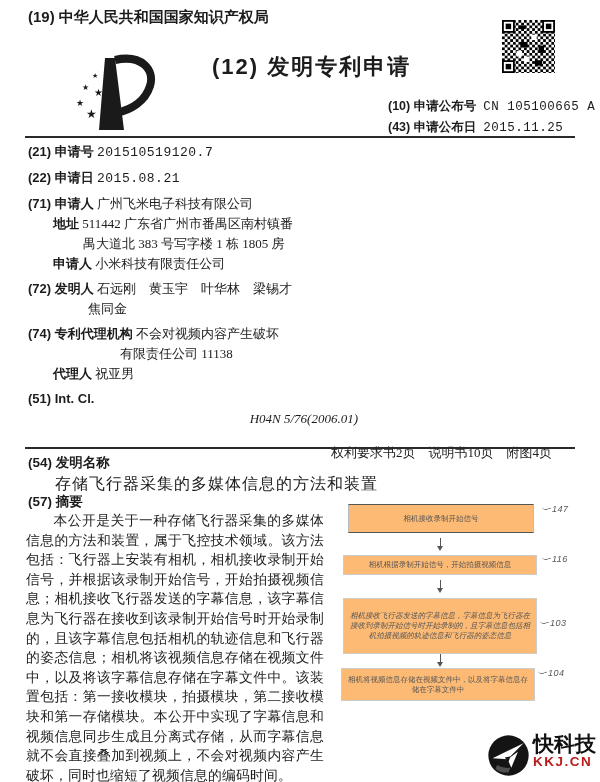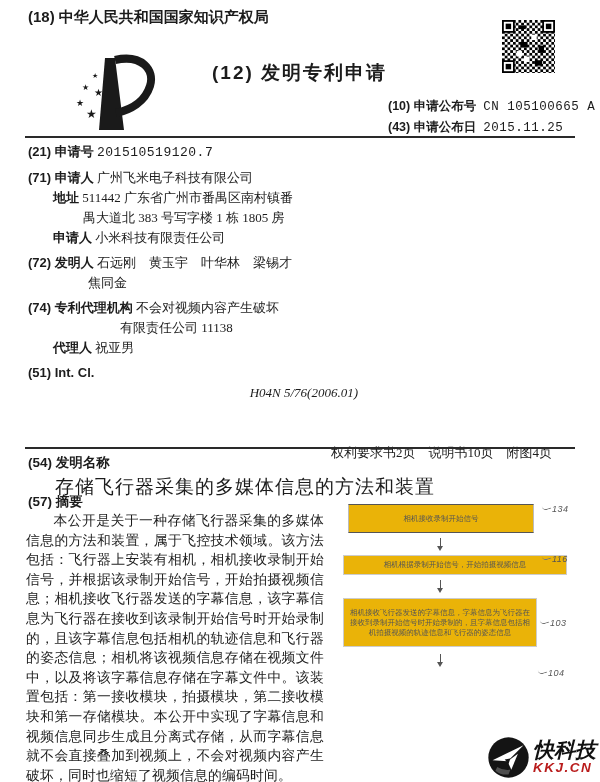--- a/index.html
+++ b/index.html
@@ -8,21 +8,21 @@
     font-family:"Liberation Serif","DejaVu Serif",serif;
     color:#1c1c1c;overflow:hidden;
     -webkit-font-smoothing:antialiased;
   }
   .abs{position:absolute;}
   .b{font-weight:700;font-family:"Liberation Sans","DejaVu Sans",sans-serif;}
   .num{font-family:Liberation Mono, monospace;letter-spacing:.5px;}
 
   
   #office-line{left:28px;top:8px;font-size:15px;}
-  #doc-type{left:212px;top:60px;font-size:19px;letter-spacing:2px;}
+  #doc-type{left:212px;top:52px;font-size:22px;letter-spacing:2px;}
   #logo{left:52px;top:54px;width:112px;height:80px;}
   #qr{left:502px;top:20px;width:53px;height:53px;}
   #pub-block{left:388px;top:96px;font-size:12.5px;line-height:20px;white-space:nowrap;}
   #pub-block .val{margin-left:4px;}
 
   .rule{position:absolute;left:25px;right:25px;height:2px;background:#2a2a2a;}
   #rule-top{top:136px;}
   #rule-mid{top:447px;}
 
   
@@ -32,60 +32,60 @@
   .ind1{padding-left:25px;}
   .ind2{padding-left:55px;}
   .ind3{padding-left:60px;}
   .ind4{padding-left:92px;}
   .italic{font-style:italic;text-align:right;}
 
   #pages-info{top:428px;right:48px;font-size:13px;white-space:nowrap;margin-top:16px;}
 
   
   #title-label{left:28px;top:454px;font-size:13.5px;}
-  #invention-title{left:55px;top:474px;font-size:19px;letter-spacing:1px;}
+  #invention-title{left:55px;top:474px;font-size:16px;letter-spacing:1px;}
   #abstract-label{left:28px;top:493px;font-size:13.5px;}
   #abstract-text{left:26px;top:511px;width:298px;font-size:13.8px;line-height:19.6px;
     text-align:justify;text-indent:2em;letter-spacing:.2px;}
 
   
   #flowchart{left:338px;top:498px;width:240px;height:220px;font-family:"Liberation Sans","DejaVu Sans",sans-serif;}
-  .fc-box{position:absolute;background:#eab308;color:#555;font-size:7.5px;line-height:10px;
+  .fc-box{position:absolute;background:#fdba74;color:#555;font-size:7.5px;line-height:10px;
     display:flex;align-items:center;justify-content:center;text-align:center;box-sizing:border-box;padding:1px 4px;}
   #fc-box-101{left:10px;top:6px;width:186px;height:29px;border-top:1.5px solid #555;border-bottom:1.5px solid #555;border-left:1px solid #bbb;border-right:1px solid #bbb;}
-  #fc-box-102{left:5px;top:57px;width:224px;height:20px;border:1px solid #ccc;}
-  #fc-box-103{left:5px;top:100px;width:194px;height:49px;border:1px solid #ccc;}
+  #fc-box-102{left:5px;top:57px;width:194px;height:20px;border:1px solid #ccc;}
+  #fc-box-103{left:5px;top:100px;width:194px;height:56px;border:1px solid #ccc;font-style:italic;}
   #fc-box-104{left:3px;top:170px;width:194px;height:33px;border:1px solid #ccc;}
   .fc-arrow{position:absolute;display:flex;flex-direction:column;align-items:center;}
   .fc-arrow .shaft{width:1px;height:8px;background:#555;}
   .fc-arrow .head{width:0;height:0;border-left:3px solid transparent;border-right:3px solid transparent;border-top:5px solid #555;}
   #fc-arrow-1{left:99px;top:40px;}
   #fc-arrow-2{left:99px;top:82px;}
   #fc-arrow-3{left:99px;top:156px;}
   .step-label{position:absolute;font-size:9px;color:#555;font-style:italic;letter-spacing:.5px;}
   .step-label::before{content:"";display:inline-block;width:9px;height:4px;
     border-bottom:1px solid #777;border-radius:0 0 0 8px;margin-right:1px;transform:translateY(-2px) rotate(-18deg);}
   #fc-label-101{left:204px;top:6px;}
   #fc-label-102{left:204px;top:56px;}
   #fc-label-103{left:202px;top:120px;}
   #fc-label-104{left:200px;top:170px;}
 
   
-  #brand{left:486px;top:733px;width:112px;height:48px;display:flex;align-items:center;font-style:italic;}
+  #brand{left:486px;top:733px;width:112px;height:48px;display:flex;}
   #brand-icon{width:45px;height:45px;flex:0 0 auto;}
   #brand-text{margin-left:2px;line-height:1;}
   #brand-name{font-family:"Liberation Sans","DejaVu Sans",sans-serif;font-weight:700;
     font-size:21px;letter-spacing:0;color:#111;}
   #brand-domain{font-family:"Liberation Sans","DejaVu Sans",sans-serif;font-weight:700;
     font-size:13.5px;letter-spacing:1.5px;color:#b91c1c;margin-top:1px;}
 </style>
 </head>
 <body>
 
-<div class="abs b" id="office-line">(18) 中华人民共和国国家知识产权局</div>
+<div class="abs b" id="office-line">(19) 中华人民共和国国家知识产权局</div>
 
 <svg class="abs" id="logo" viewBox="0 0 100 80" aria-hidden="true">
   <polygon points="47,4 57,4 66,76 41,76" fill="#1a1a1a"></polygon>
   <path d="M57,6 C84,0 97,16 92,32 C87,48 72,56 58,59" fill="none" stroke="#1a1a1a" stroke-width="8"></path>
   <text x="34" y="24" font-size="7" fill="#1a1a1a">★</text>
   <text x="24" y="36" font-size="8" fill="#1a1a1a">★</text>
   <text x="36" y="42" font-size="10" fill="#1a1a1a">★</text>
   <text x="18" y="52" font-size="9" fill="#1a1a1a">★</text>
   <text x="28" y="64" font-size="12" fill="#1a1a1a">★</text>
 </svg>
@@ -134,20 +134,24 @@
 </div>
 
 <div class="rule" id="rule-top"></div>
 
 <div class="abs" id="biblio">
   <div class="row">
     <span class="b">(21) 申请号</span>
     <span class="num">201510519120.7</span>
   </div>
   <div class="row grp">
+    <span class="b">(22) 申请日</span>
+    <span class="num">2015.08.21</span>
+  </div>
+  <div class="row grp">
     <span class="b">(71) 申请人</span>
     <span>广州飞米电子科技有限公司</span>
   </div>
   <div class="row ind1">
     <span class="b">地址</span>
     <span>511442 广东省广州市番禺区南村镇番</span>
   </div>
   <div class="row ind2">
     <span>禺大道北 383 号写字楼 1 栋 1805 房</span>
   </div>
@@ -185,40 +189,41 @@
 
 <div class="rule" id="rule-mid"></div>
 
 <div class="abs b" id="title-label">(54) 发明名称</div>
 <div class="abs" id="invention-title">存储飞行器采集的多媒体信息的方法和装置</div>
 <div class="abs b" id="abstract-label">(57) 摘要</div>
 <div class="abs" id="abstract-text">本公开是关于一种存储飞行器采集的多媒体信息的方法和装置，属于飞控技术领域。该方法包括：飞行器上安装有相机，相机接收录制开始信号，并根据该录制开始信号，开始拍摄视频信息；相机接收飞行器发送的字幕信息，该字幕信息为飞行器在接收到该录制开始信号时开始录制的，且该字幕信息包括相机的轨迹信息和飞行器的姿态信息；相机将该视频信息存储在视频文件中，以及将该字幕信息存储在字幕文件中。该装置包括：第一接收模块，拍摄模块，第二接收模块和第一存储模块。本公开中实现了字幕信息和视频信息同步生成且分离式存储，从而字幕信息就不会直接叠加到视频上，不会对视频内容产生破坏，同时也缩短了视频信息的编码时间。</div>
 
 <div class="abs" id="flowchart">
   <div class="fc-box" id="fc-box-101">相机接收录制开始信号</div>
-  <span class="step-label" id="fc-label-101">134</span>
+  <span class="step-label" id="fc-label-101">147</span>
   <div class="fc-arrow" id="fc-arrow-1">
       <span class="shaft"></span>
       <span class="head"></span>
     </div>
 
   <div class="fc-box" id="fc-box-102">相机根据录制开始信号，开始拍摄视频信息</div>
   <span class="step-label" id="fc-label-102">116</span>
   <div class="fc-arrow" id="fc-arrow-2">
       <span class="shaft"></span>
       <span class="head"></span>
     </div>
 
   <div class="fc-box" id="fc-box-103">相机接收飞行器发送的字幕信息，字幕信息为飞行器在接收到录制开始信号时开始录制的，且字幕信息包括相机拍摄视频的轨迹信息和飞行器的姿态信息</div>
   <span class="step-label" id="fc-label-103">103</span>
   <div class="fc-arrow" id="fc-arrow-3">
       <span class="shaft"></span>
       <span class="head"></span>
     </div>
 
+  <div class="fc-box" id="fc-box-104">相机将视频信息存储在视频文件中，以及将字幕信息存储在字幕文件中</div>
   <span class="step-label" id="fc-label-104">104</span>
 </div>
 
 <div class="abs" id="brand">
   <svg id="brand-icon" viewBox="0 0 48 48" aria-hidden="true">
     <circle cx="24" cy="24" r="21.5" fill="#141414"></circle>
     <polygon points="7,27 40,11 23,28" fill="#ffffff"></polygon>
     <polygon points="23,28 27,37 34,20" fill="#ffffff"></polygon>
     <polygon points="20,26 24,31 26,25" fill="#141414"></polygon>
     <path d="M12,34 q6,4 14,3 l-2,5 q-8,1 -14,-4 z" fill="#ffffff" opacity="0.25"></path>

